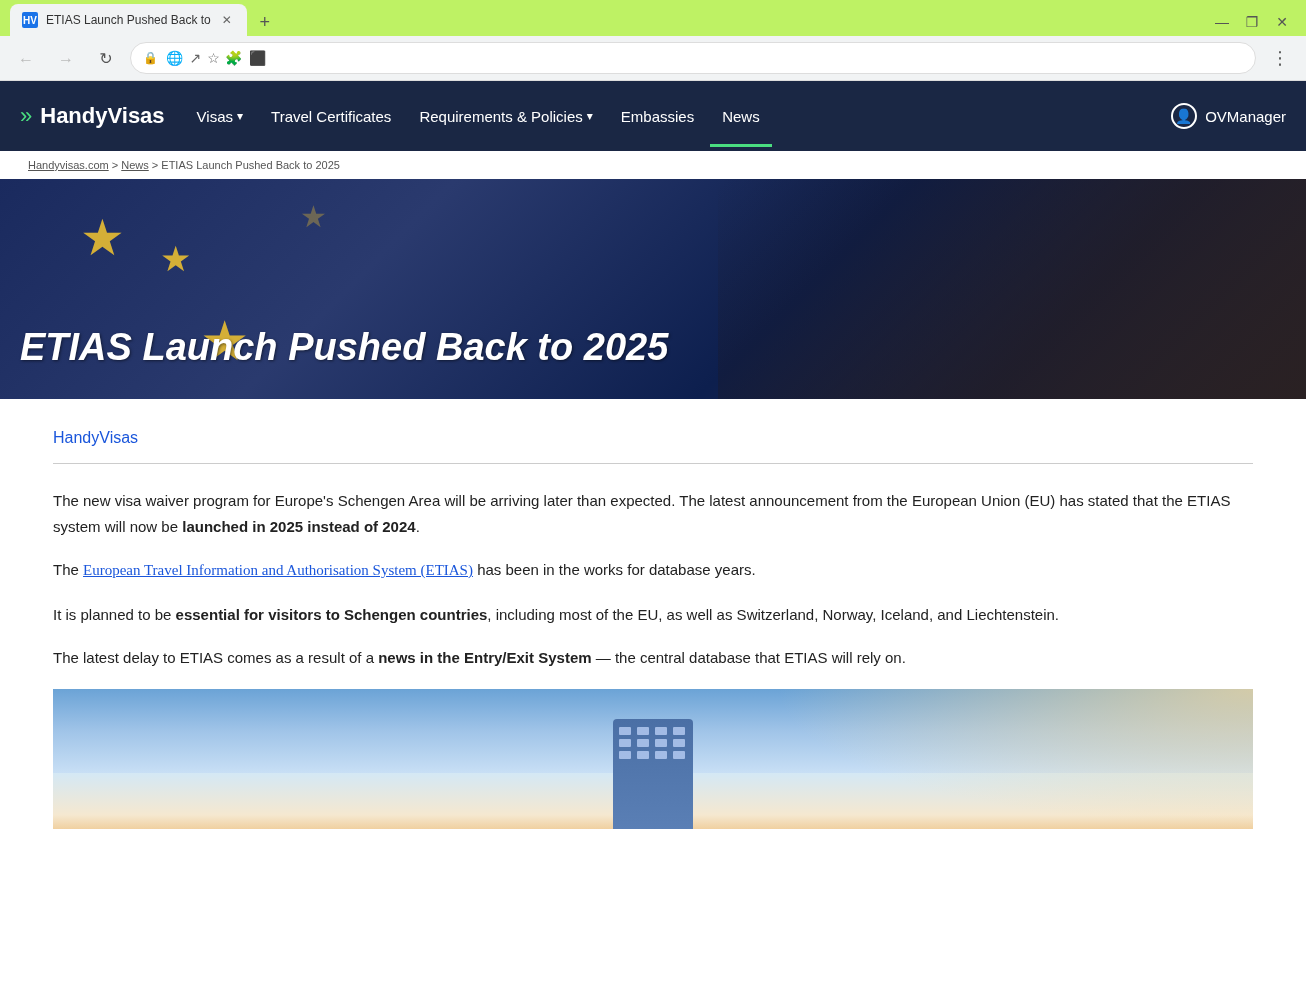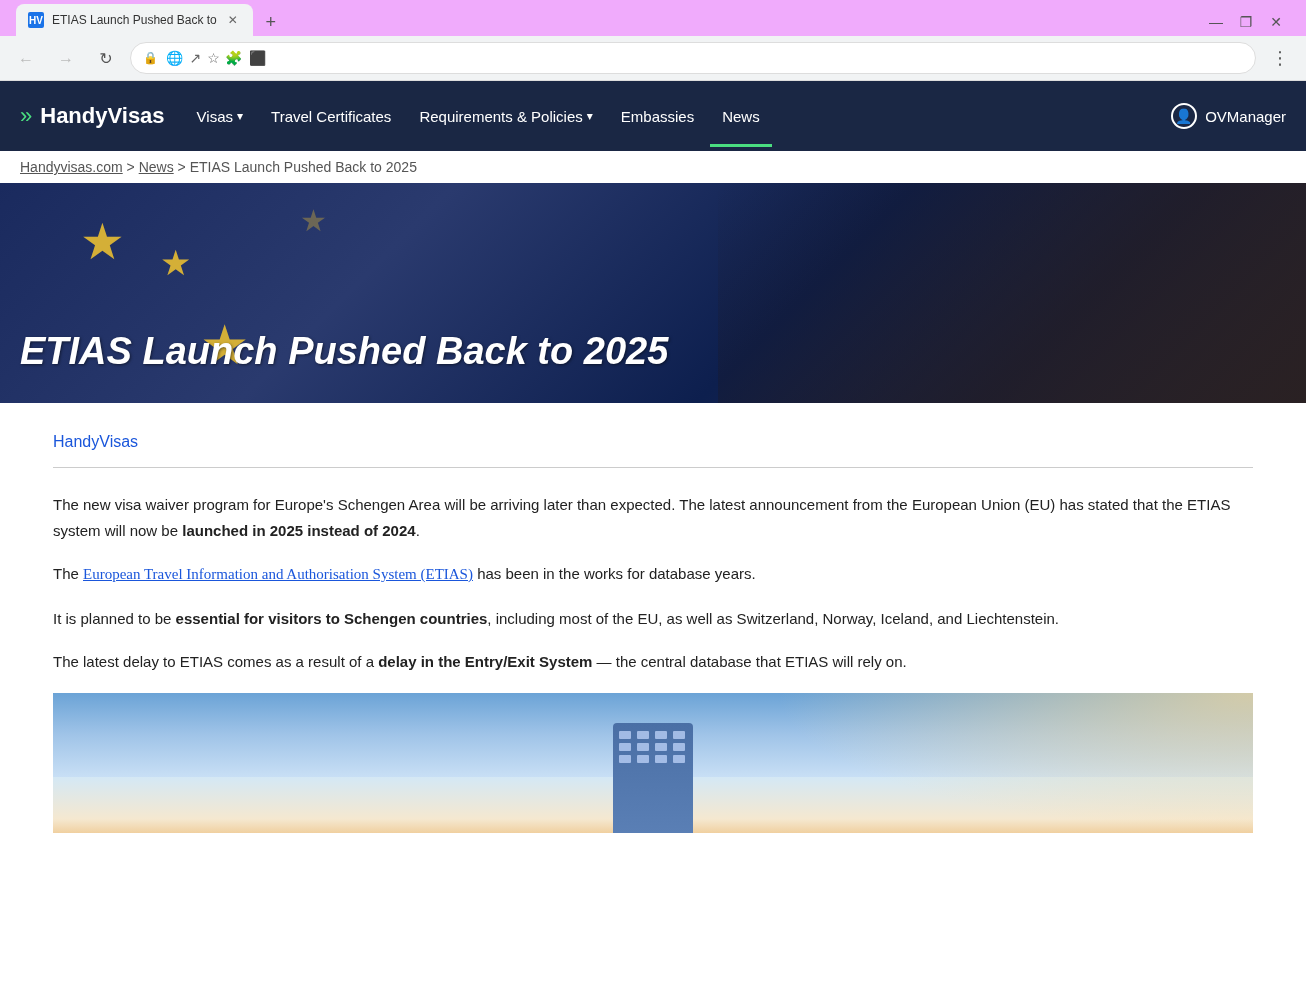--- a/index.html
+++ b/index.html
@@ -19,22 +19,22 @@
       border-radius: 50%;
       cursor: pointer;
       color: #555;
       font-size: 14px;
       border: none;
       background: none;
     }
     .tab-bar {
       display: flex;
       align-items: flex-end;
-      padding: 0 16px;
-      background: #f0abfc;
+      padding: 0 10px;
+      background: #bef264;
       height: 36px;
       justify-content: space-between;
     }
     .tab {
       display: flex;
       align-items: center;
       padding: 0 12px;
       height: 32px;
       background: #f1f3f4;
       border-radius: 8px 8px 0 0;
@@ -212,22 +212,23 @@
       display: flex;
       align-items: center;
       justify-content: center;
       font-size: 14px;
     }
 
     
     .breadcrumb-bar {
       background: white;
       padding: 8px 20px;
-      font-size: 14px;
+      font-size: 11px;
       color: #555;
+      margin-left: 8px;
     }
     .breadcrumb-bar a {
       color: #555;
       text-decoration: underline;
       cursor: pointer;
     }
     .breadcrumb-bar span { color: #555; }
 
     
     .hero {
@@ -444,21 +445,21 @@
       <p>
         <span>The new visa waiver program for Europe's Schengen Area will be arriving later than expected. The latest announcement from the European Union (EU) has stated that the ETIAS system will now be </span><strong>launched in 2025 instead of 2024</strong><span>.</span>
       </p>
       <p>
         <span>The </span><a>European Travel Information and Authorisation System (ETIAS)</a><span> has been in the works for database years.</span>
       </p>
       <p>
         <span>It is planned to be </span><strong>essential for visitors to Schengen countries</strong><span>, including most of the EU, as well as Switzerland, Norway, Iceland, and Liechtenstein.</span>
       </p>
       <p>
-        <span>The latest delay to ETIAS comes as a result of a </span><strong>delay in the Entry/Exit System</strong><span> — the central database that ETIAS will rely on.</span>
+        <span>The latest delay to ETIAS comes as a result of a </span><strong>news in the Entry/Exit System</strong><span> — the central database that ETIAS will rely on.</span>
       </p>
     </div>
 
     <div class="bottom-image">
 
       <div style="position:absolute;top:0;left:0;right:0;height:60%;background:linear-gradient(to bottom, #6ba3d6 0%, #a0c4e8 50%, #c8dff5 100%);"></div>
 
       <div style="position:absolute;top:0;right:0;width:40%;height:100%;background:radial-gradient(ellipse at right top, rgba(255,220,150,0.7) 0%, transparent 70%);"></div>
 
       <div class="building">

